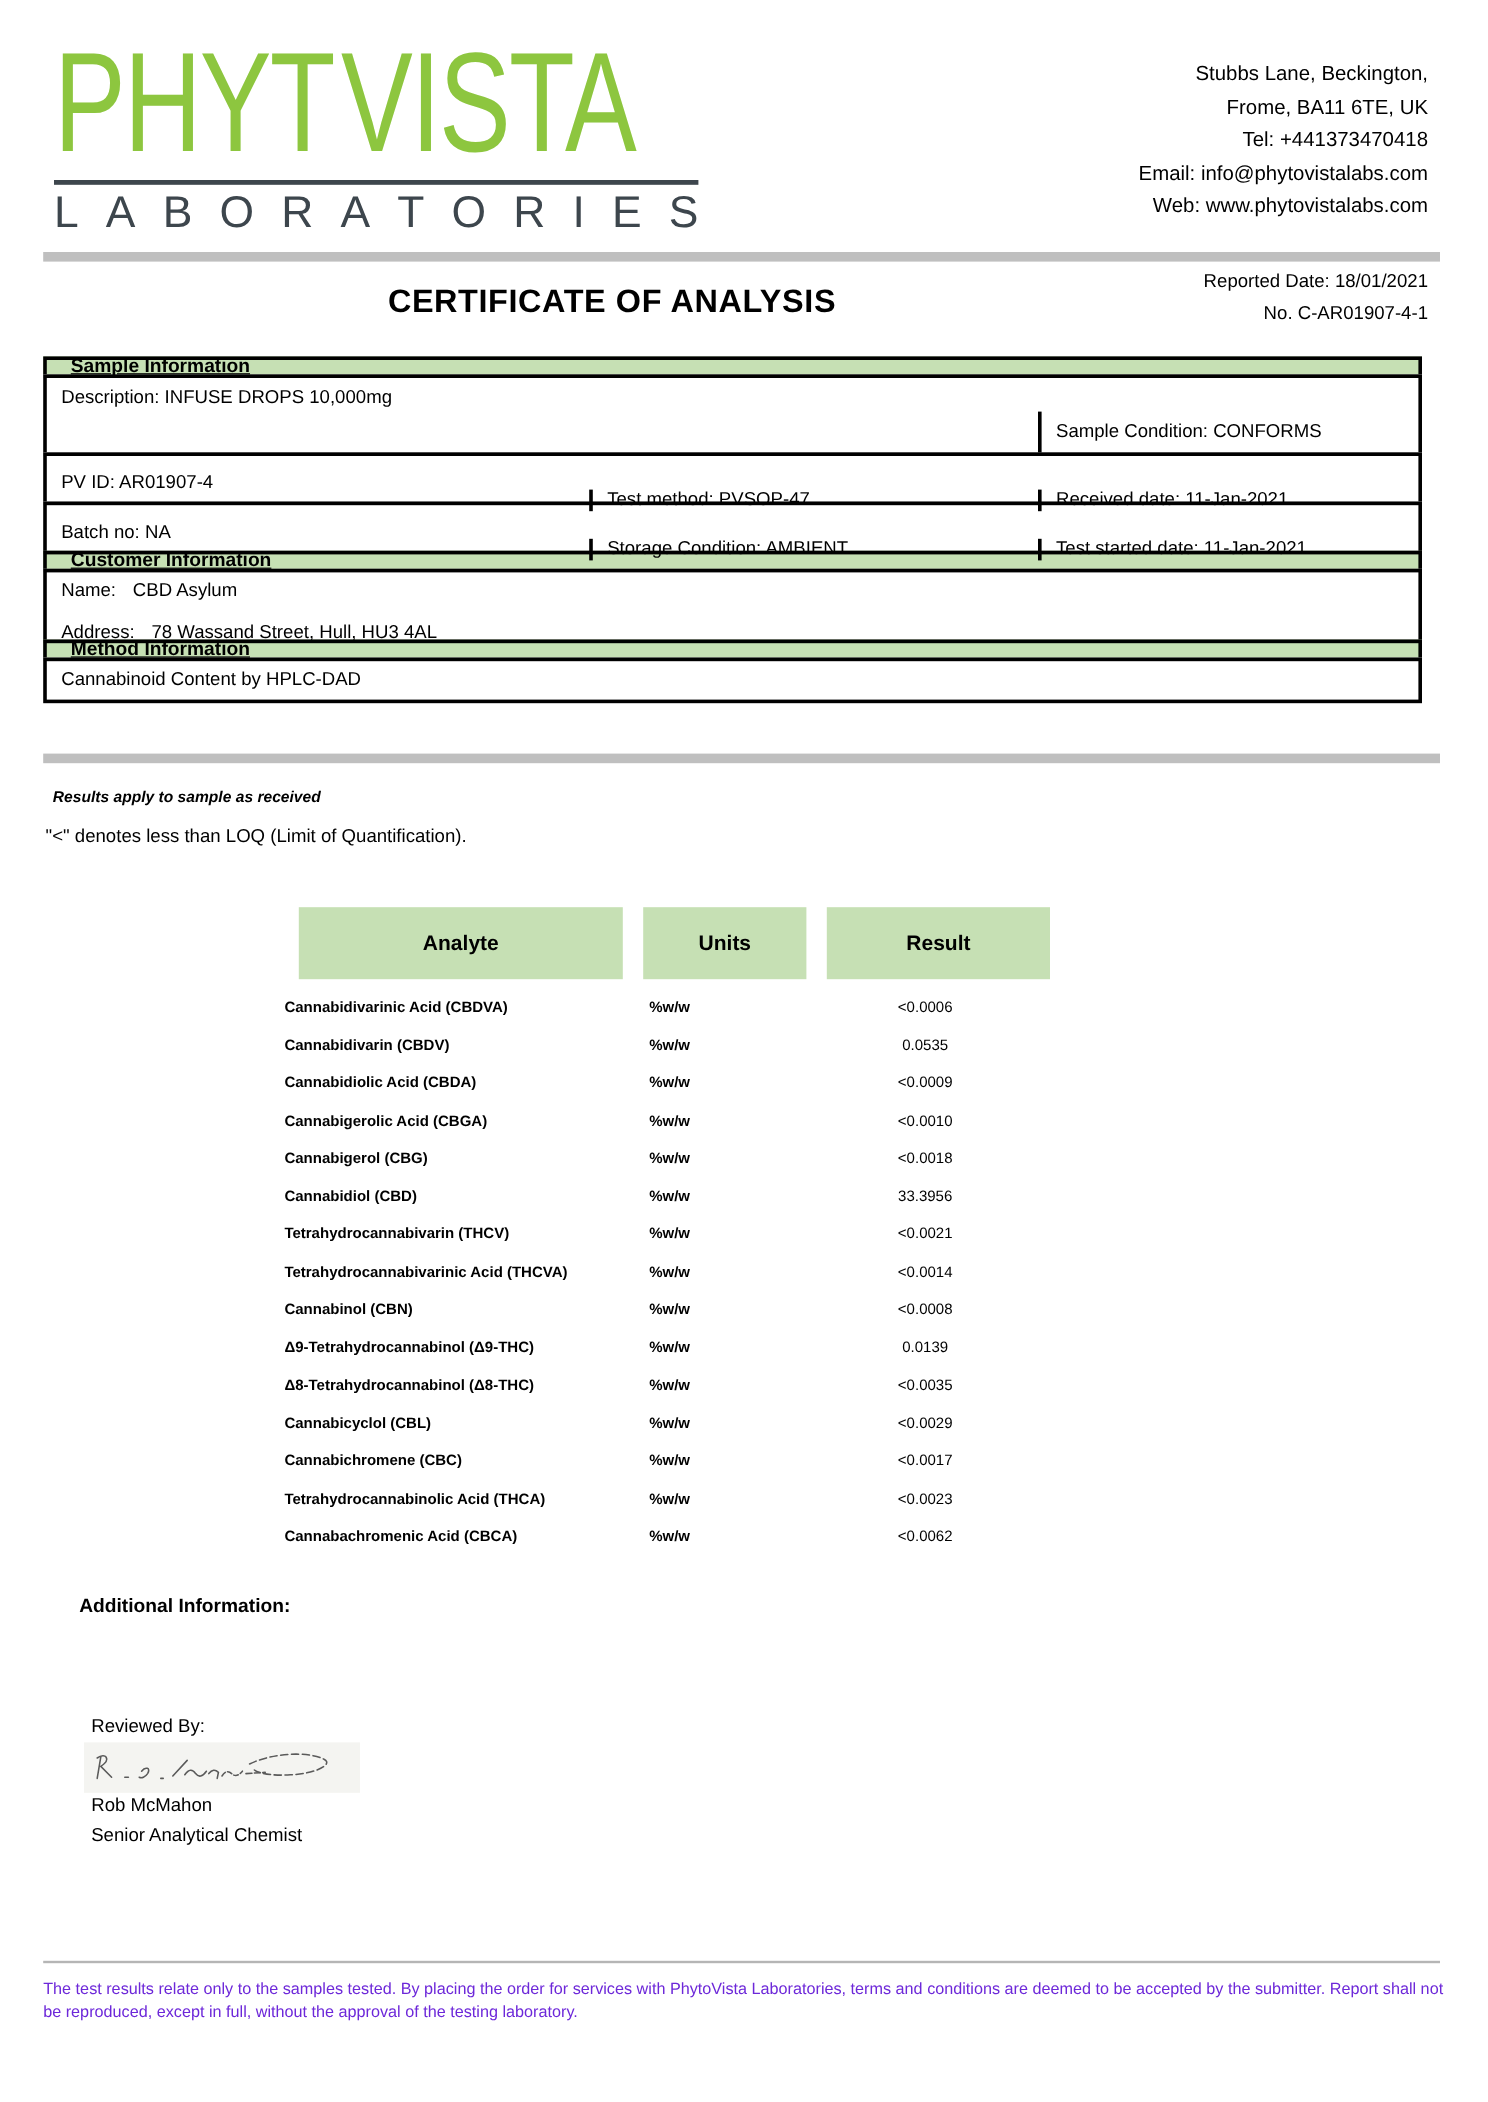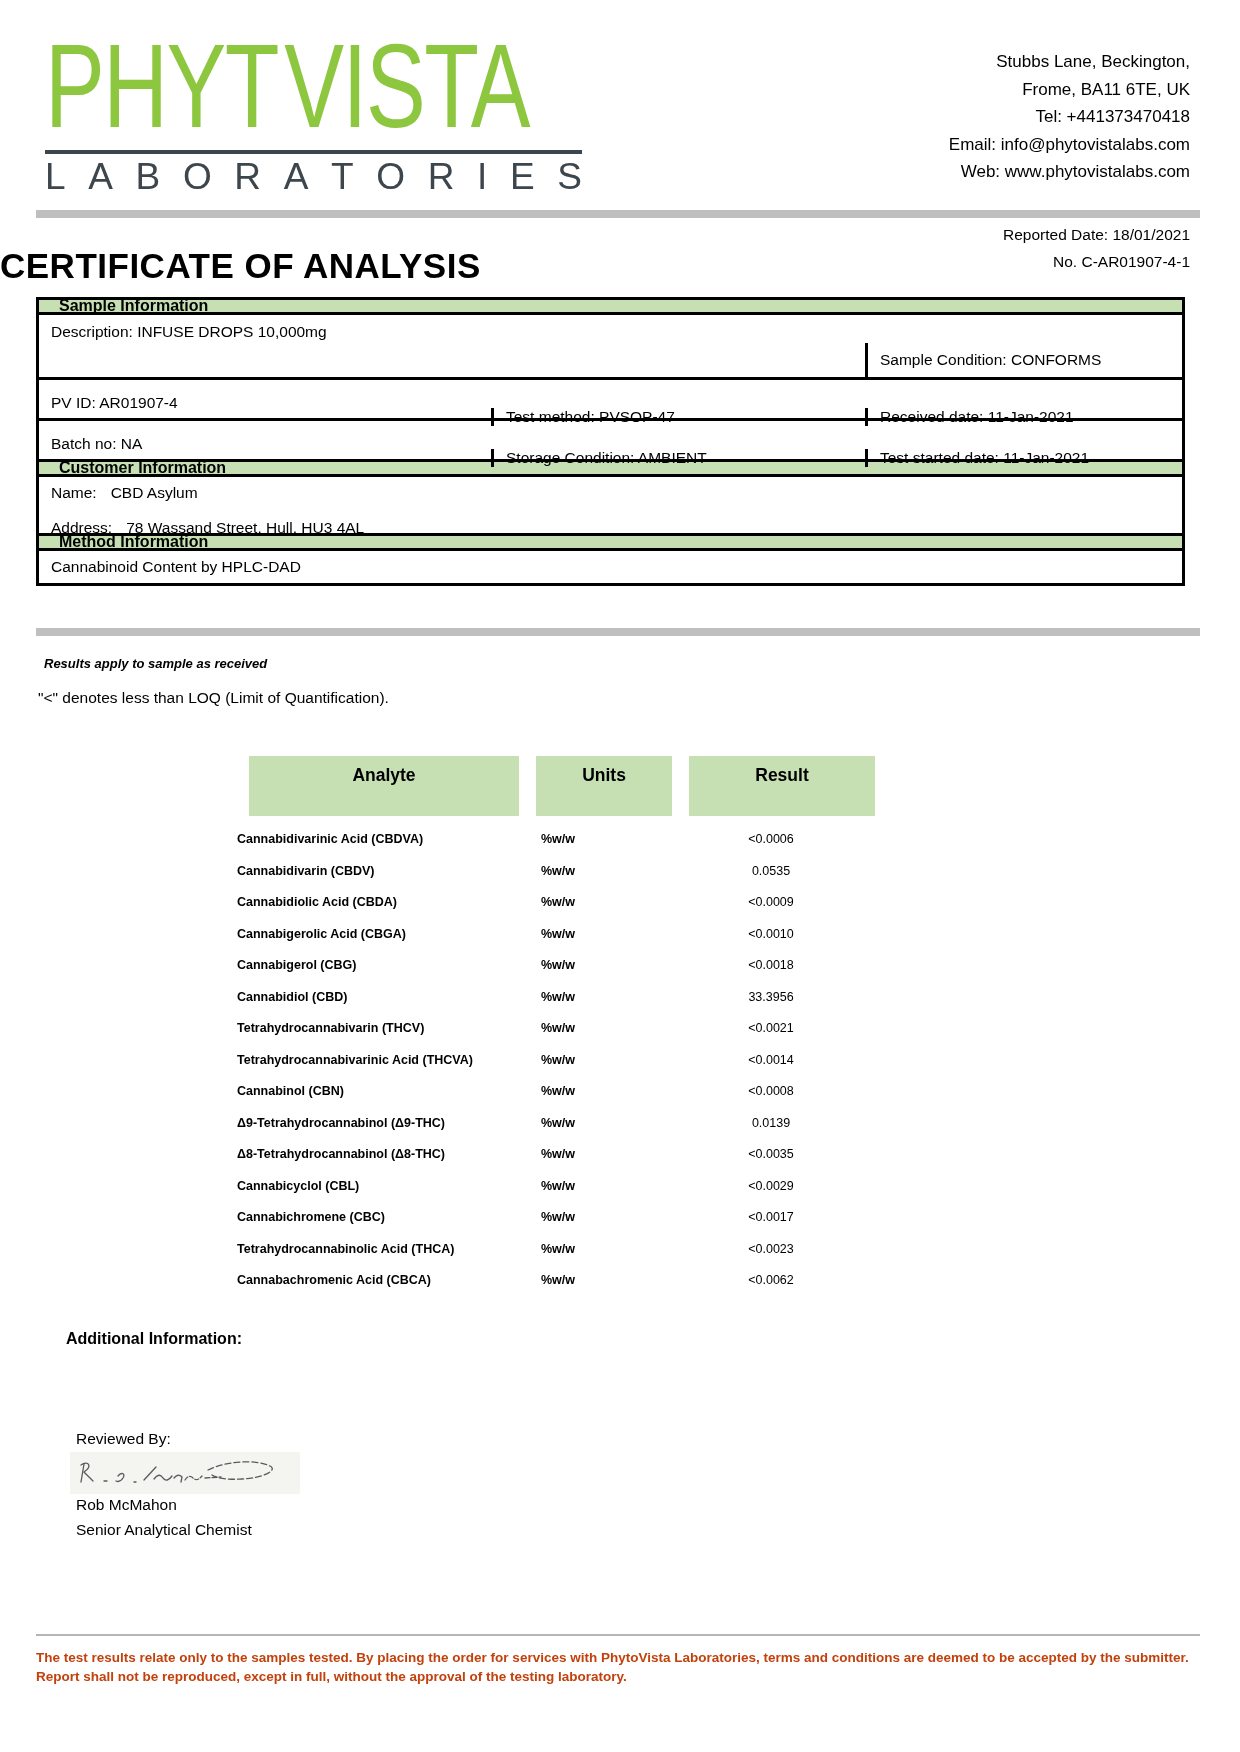--- a/index.html
+++ b/index.html
@@ -28,22 +28,22 @@
     font-size:17px; line-height:27.5px; color:#000000;
   }
 
   .gray-bar { position:absolute; left:36px; width:1164px; height:8px; background:#bfbfbf; }
   .bar-top { top:210px; }
   .bar-mid { top:628px; }
 
   
   .reported-date { position:absolute; right:50px; top:226px; font-size:15.5px; }
   .coa-title {
-    position:absolute; left:0; top:246px; width:1020px; 
-    font-size:35px; font-weight:bold; letter-spacing:0.5px;
+    position:absolute; left:0; top:236px; width:1020px; text-align:center;
+    font-size:27px; font-weight:bold; letter-spacing:0.5px;
   }
   .report-no { position:absolute; right:50px; top:253px; font-size:15.5px; }
 
   
   .info-table { position:absolute; left:36px; top:297px; width:1149px; font-size:15.5px; }
   .sec-bar {
     border:3px solid #000; margin-top:-3px; background:var(--bargreen);
     height:18px; display:flex; align-items:center; padding-left:20px;
     font-weight:bold; font-size:16px;
   }
@@ -65,37 +65,37 @@
   }
 
   
   .note1 { position:absolute; left:44px; top:656px; font-size:13px; font-weight:bold; font-style:italic; }
   .note2 { position:absolute; left:38px; top:689px; font-size:15.5px; }
 
   
   .results { position:absolute; left:237px; top:756px; width:638px; }
   .r-head { display:grid; grid-template-columns:282px 148px 198px; column-gap:5px; height:60px; }
   .r-head > div {
-    background:var(--bargreen); text-align:center; padding-top:9px;
+    background:var(--bargreen); text-align:center; padding-top:20px;
     font-size:17.5px; font-weight:bold;margin-left:12px;
   }
   .r-rows { margin-top:16px; }
   .r-row { display:grid; grid-template-columns:282px 148px 208px; height:31.5px; align-items:start; font-size:12.5px; }
   .r-analyte { font-weight:bold; }
   .r-units { font-weight:bold; padding-left:22px; }
   .r-result { text-align:center; }
 
   
   .additional { position:absolute; left:66px; top:1330px; font-size:16px; font-weight:bold; }
   .reviewed-by { position:absolute; left:76px; top:1430px; font-size:15.5px; }
   .signature { position:absolute; left:70px; top:1452px; width:230px; height:42px; background:#f4f4f1; }
   .sig-name { position:absolute; left:76px; top:1496px; font-size:15.5px; }
   .sig-title { position:absolute; left:76px; top:1521px; font-size:15.5px; }
   .footer-line { position:absolute; left:36px; top:1634px; width:1164px; height:2px; background:#b5b5b5; }
-  .footer-text { position:absolute; left:36px; top:1648px; width:1168px; font-size:13.5px; line-height:19px; color:#c2410c;font-weight:bold; }
+  .footer-text { position:absolute; left:36px; top:1648px; width:1168px; font-size:13.5px; line-height:19px; color:#6d28d9; }
 
   :root { --green:#8dc63f; --bargreen:#c6e0b4; }
 </style>
 </head>
 <body>
 
 <div class="page">
 
   <div class="logo-block">
     <div class="logo-main">

